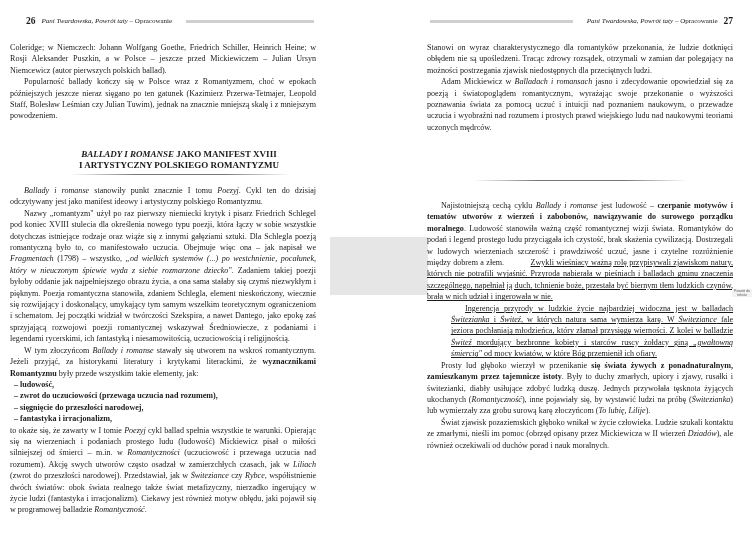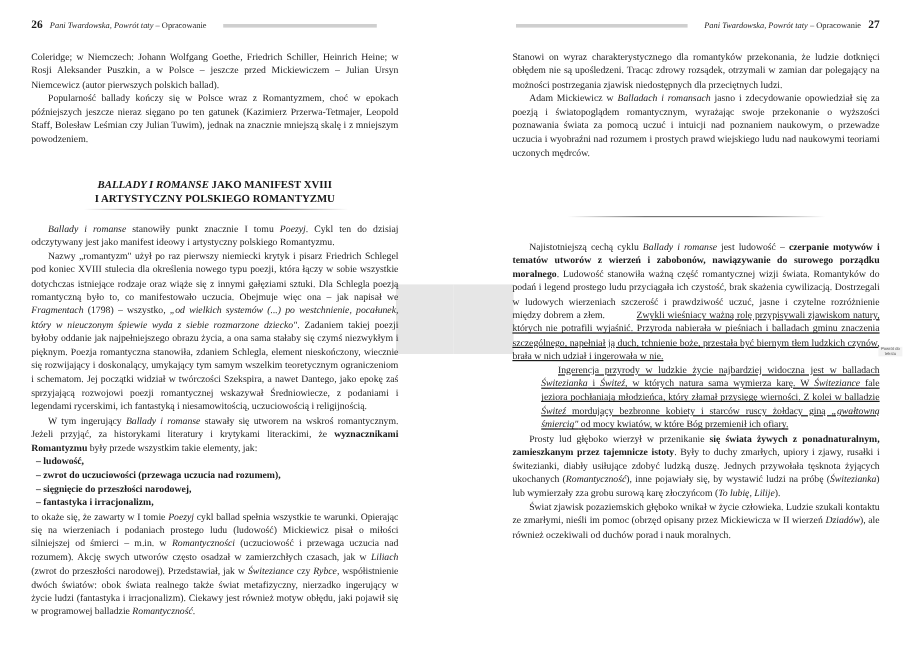--- a/index.html
+++ b/index.html
@@ -11,21 +11,21 @@
   .left .header{left:26px;right:64px;}
   .right .header{left:52px;right:22px;justify-content:flex-end;}
   .pnum{font-weight:bold;font-size:9.5px;}
   .htitle{font-style:italic;text-align:center;}
   .hrule{height:3px;background:#cfcfcf;flex:1;}
   .left .hrule{margin-left:14px;}
   .right .hrule{margin-right:14px;}
   .left .htitle{margin-left:6px;}
   .right .htitle{margin-right:6px;}
   .text{position:absolute;font-size:8.1px;line-height:11.4px;text-align:justify;}
-  .left .text{left:26px;width:306px;}
+  .left .text{left:10px;width:306px;}
   .right .text{left:49px;width:306px;}
   p{margin:0;}
   .ind{text-indent:14px;}
   i{font-style:italic;}
   b{font-weight:bold;}
   .u{text-decoration:underline;margin-left:24px;}
   .sec{text-align:center;font-weight:bold;font-size:9px;line-height:11px;position:absolute;}
   .sec-rule{position:absolute;height:1px;background:linear-gradient(90deg,#fff,#777 30%,#777 70%,#fff);}
   .bullet{padding-left:4px;font-weight:bold;}
   .shade{position:absolute;background:#dedede;opacity:.75;}
@@ -50,21 +50,21 @@
     <span><i>BALLADY I ROMANSE</i><span> JAKO MANIFEST XVIII</span></span><br>
     <span>I ARTYSTYCZNY POLSKIEGO ROMANTYZMU</span>
   </div>
   <div class="sec-rule" style="left:70px;width:220px;top:174px;"></div>
 
   <div class="shade" style="left:330px;top:237px;width:48px;height:58px;"></div>
 
   <div class="text" style="top:185px;">
     <p class="ind"><i>Ballady i romanse</i><span> stanowiły punkt znacznie I tomu </span><i>Poezyj</i><span>. Cykl ten do dzisiaj odczytywany jest jako manifest ideowy i artystyczny polskiego Romantyzmu.</span></p>
     <p class="ind"><span>Nazwy „romantyzm" użył po raz pierwszy niemiecki krytyk i pisarz Friedrich Schlegel pod koniec XVIII stulecia dla określenia nowego typu poezji, która łączy w sobie wszystkie dotychczas istniejące rodzaje oraz wiąże się z innymi gałęziami sztuki. Dla Schlegla poezją romantyczną było to, co manifestowało uczucia. Obejmuje więc ona – jak napisał we </span><i>Fragmentach</i><span> (1798) – wszystko, </span><i>„od wielkich systemów (...) po westchnienie, pocałunek, który w nieuczonym śpiewie wyda z siebie rozmarzone dziecko"</i><span>. Zadaniem takiej poezji byłoby oddanie jak najpełniejszego obrazu życia, a ona sama stałaby się czymś niezwykłym i pięknym. Poezja romantyczna stanowiła, zdaniem Schlegla, element nieskończony, wiecznie się rozwijający i doskonalący, umykający tym samym wszelkim teoretycznym ograniczeniom i schematom. Jej początki widział w twórczości Szekspira, a nawet Dantego, jako epokę zaś sprzyjającą rozwojowi poezji romantycznej wskazywał Średniowiecze, z podaniami i legendami rycerskimi, ich fantastyką i niesamowitością, uczuciowością i religijnością.</span></p>
-    <p class="ind"><span>W tym ingerujący </span><i>Ballady i romanse</i><span> stawały się utworem na wskroś romantycznym. Jeżeli przyjąć, za historykami literatury i krytykami literackimi, że </span><b>wyznacznikami Romantyzmu</b><span> były przede wszystkim takie elementy, jak:</span></p>
+    <p class="ind"><span>W tym złoczyńcom </span><i>Ballady i romanse</i><span> stawały się utworem na wskroś romantycznym. Jeżeli przyjąć, za historykami literatury i krytykami literackimi, że </span><b>wyznacznikami Romantyzmu</b><span> były przede wszystkim takie elementy, jak:</span></p>
     <p class="bullet">– ludowość,</p>
     <p class="bullet">– zwrot do uczuciowości (przewaga uczucia nad rozumem),</p>
     <p class="bullet">– sięgnięcie do przeszłości narodowej,</p>
     <p class="bullet">– fantastyka i irracjonalizm,</p>
     <p><span>to okaże się, że zawarty w I tomie </span><i>Poezyj</i><span> cykl ballad spełnia wszystkie te warunki. Opierając się na wierzeniach i podaniach prostego ludu (ludowość) Mickiewicz pisał o miłości silniejszej od śmierci – m.in. w </span><i>Romantyczności</i><span> (uczuciowość i przewaga uczucia nad rozumem). Akcję swych utworów często osadzał w zamierzchłych czasach, jak w </span><i>Liliach</i><span> (zwrot do przeszłości narodowej). Przedstawiał, jak w </span><i>Świteziance</i><span> czy </span><i>Rybce</i><span>, współistnienie dwóch światów: obok świata realnego także świat metafizyczny, nierzadko ingerujący w życie ludzi (fantastyka i irracjonalizm). Ciekawy jest również motyw obłędu, jaki pojawił się w programowej balladzie </span><i>Romantyczność</i><span>.</span></p>
   </div>
 </div>
 
 <div class="page right">
   <div class="header">

